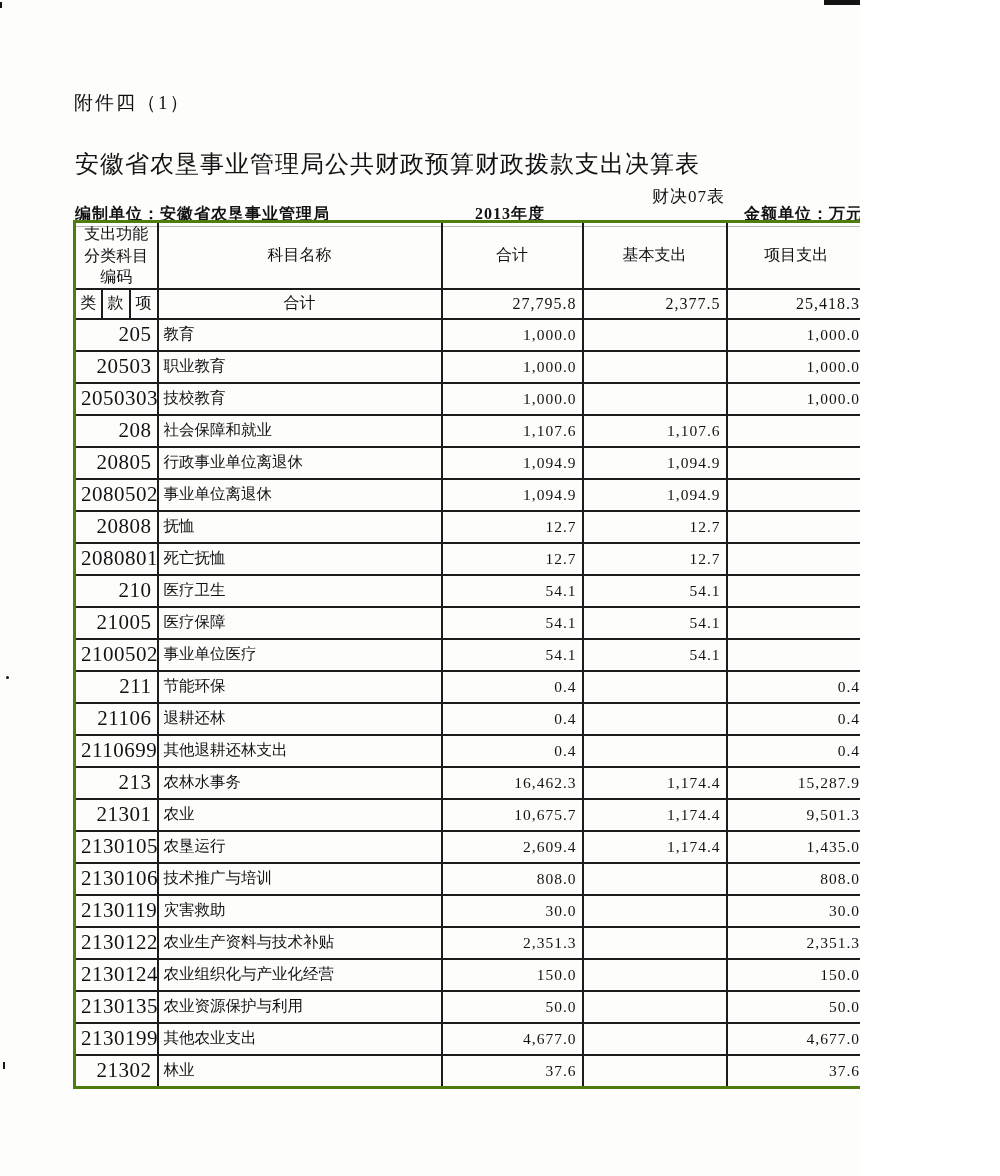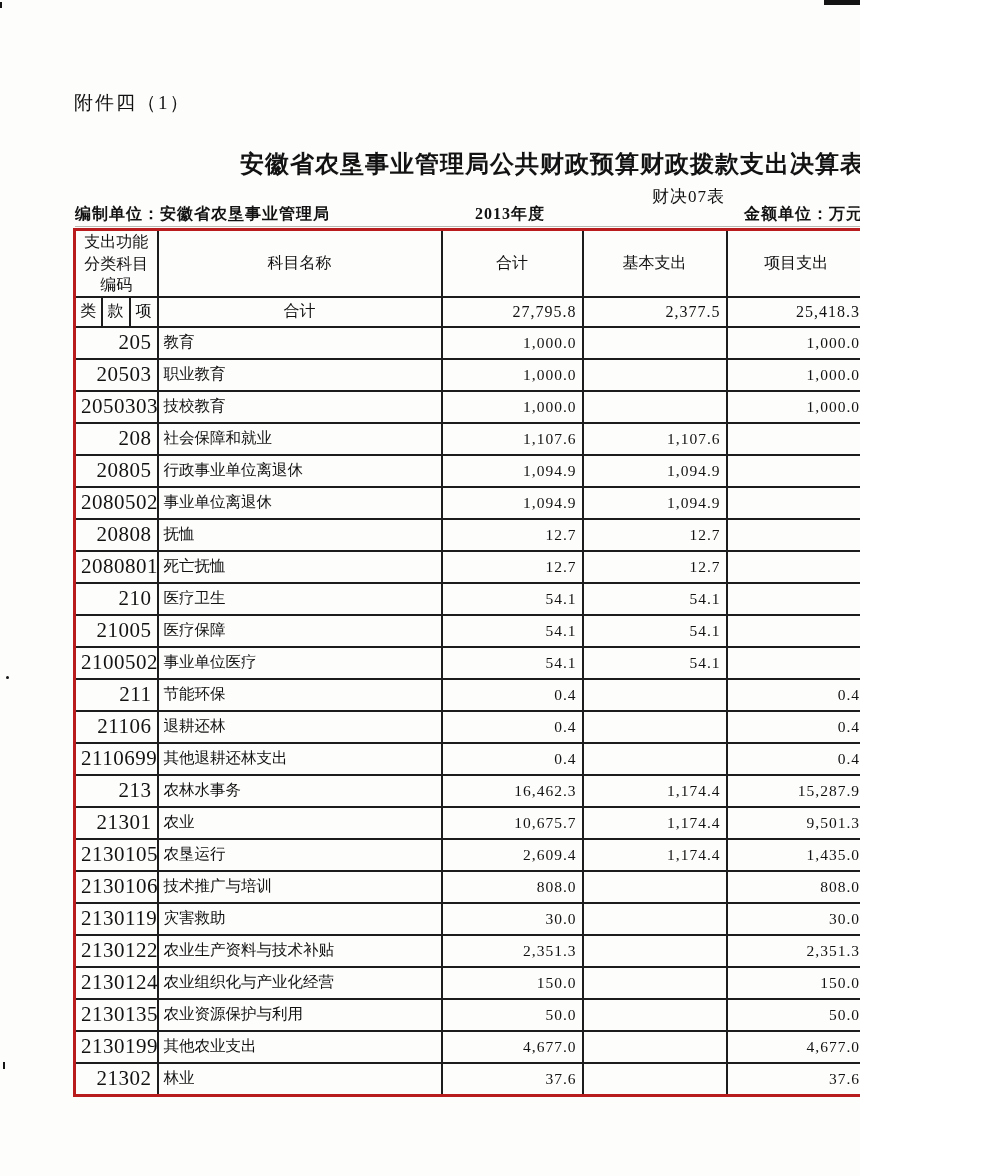--- a/index.html
+++ b/index.html
@@ -11,41 +11,41 @@
     font-family:"Liberation Serif","DejaVu Serif",serif;
     color:#121212;
     overflow:hidden;
   }
   .attachment{
     position:absolute;left:74px;top:90px;
     font-size:19px;letter-spacing:2px;
   }
   .title{
     position:absolute;left:75px;top:148px;width:790px;
-    margin:0;text-align:right;
-    font-size:24px;font-weight:bold;letter-spacing:1px;
+    margin:0;text-align:left;
+    font-size:24px;font-weight:normal;letter-spacing:1px;
   }
   .form-code{
     position:absolute;right:135px;top:185px;
     font-size:17px;letter-spacing:1px;
   }
   .info-line{
     position:absolute;left:75px;top:204px;width:790px;height:22px;
     font-size:16px;font-weight:bold;
     border-bottom:1px solid #b9b9b4;
   }
   .info-prepared{position:absolute;left:0;top:0;letter-spacing:1px;}
   .info-year{position:absolute;left:400px;top:0;letter-spacing:1px;}
   .info-unit{position:absolute;right:2px;top:0;letter-spacing:1px;}
 
   table.fin{
-    position:absolute;left:73px;top:228px;
+    position:absolute;left:73px;top:220px;
     width:792px;
     border-collapse:collapse;table-layout:fixed;
-    border:3px solid #b91c1c;
+    border:3px solid #4d7c0f;
   }
   table.fin th, table.fin td{
     border:2px solid #1c1c1c;
     padding:0 5px;
     font-weight:normal;
     overflow:hidden;white-space:nowrap;
   }
   tr.hrow1 th{height:62px;font-size:16px;text-align:center;}
   th.code-head{font-size:15px;line-height:1.35;padding:0 2px;}
   tr.hrow2 th, tr.hrow2 td{height:28px;font-size:16px;}

